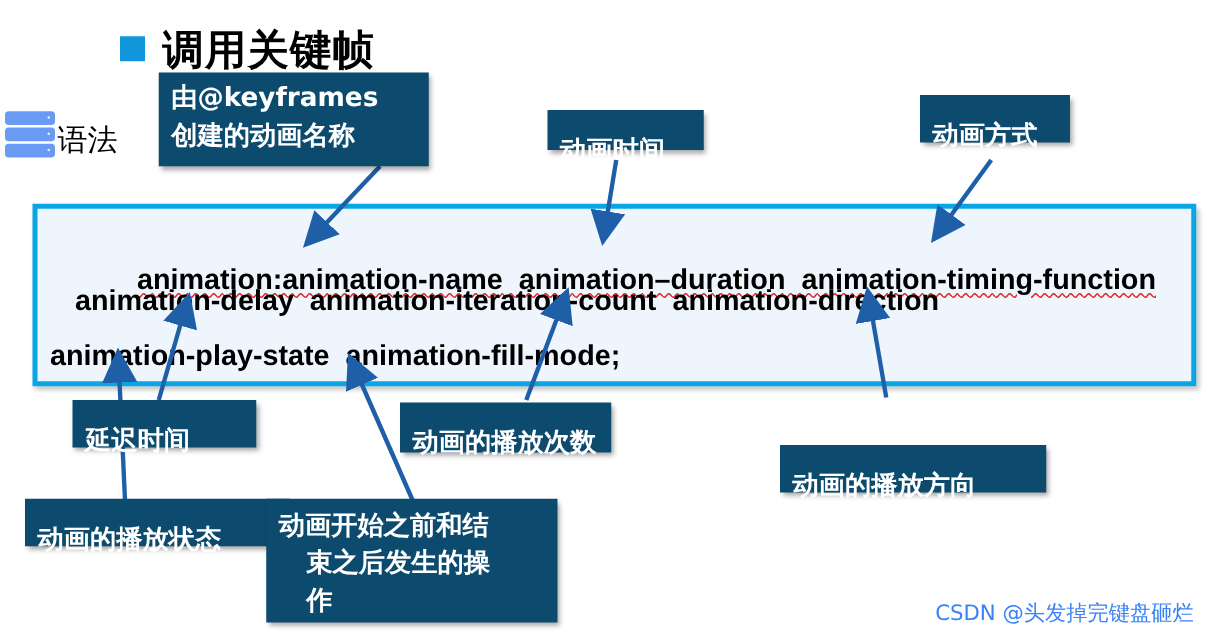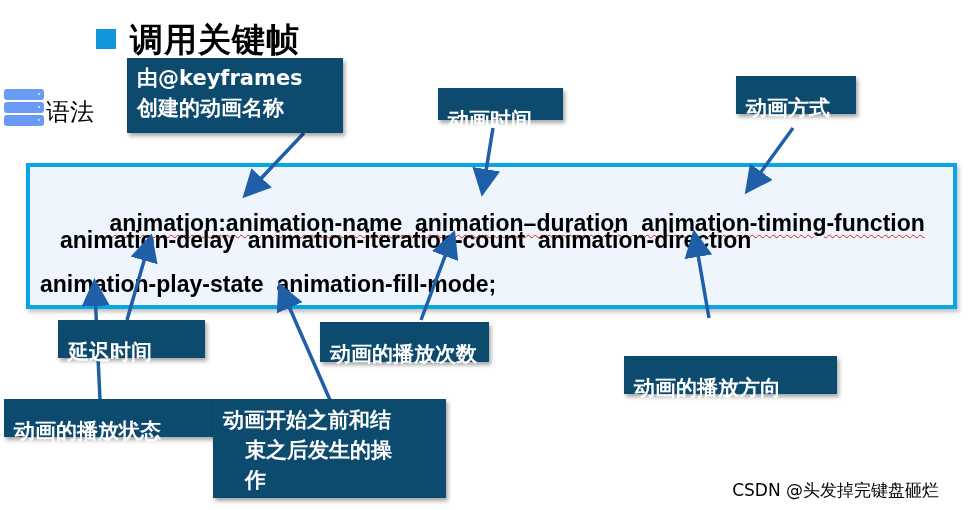--- a/index.html
+++ b/index.html
@@ -15,21 +15,21 @@
   .codebox { left:26px; top:163px; width:923px; height:138px; background:#eef5fc;
              border:4px solid #09a6e6; box-shadow:2px 3px 4px rgba(0,0,0,0.25); }
   .code-line { position:absolute; font-family:"Liberation Sans", sans-serif; font-weight:bold;
                font-size:23px; color:#000; white-space:pre; }
   .l1 { left:10px; top:16px; }
   .l2 { left:30px; top:60px; }
   .l3 { left:10px; top:104px; }
   .squiggle { text-decoration:underline wavy #e02020; text-decoration-thickness:1px; text-underline-offset:3px;margin-left:44px; }
   .callout { position:absolute; background:#0c4a6e; color:#fff; font-size:21px; font-weight:bold;
              box-shadow:2px 3px 4px rgba(0,0,0,0.35); line-height:33px; padding:16px 10px; box-sizing:border-box; }
-  .watermark { right:30px; bottom:8px; font-size:17px; color:#000000; font-family:"DejaVu Sans", sans-serif;text-align:center; }
+  .watermark { right:14px; bottom:8px; font-size:17px; color:#3b82f6; font-family:"DejaVu Sans", sans-serif;text-align:center; }
   svg.arrows { position:absolute; left:0; top:0; width:969px; height:510px; pointer-events:none; }
 </style>
 </head>
 <body>
 
 <div class="abs title-bullet"></div>
 <div class="abs title">调用关键帧</div>
 
 <div class="abs syntax-icon">
   <div class="bar" style="top:0">
@@ -72,20 +72,20 @@
 
 <div class="callout" style="left:127px; top:58px; width:216px; height:75px; line-height:30px; padding-top:5px;">
   <div>由@keyframes</div>
   <div>创建的动画名称</div>
 </div>
 <div class="callout" style="left:438px; top:88px; width:125px; height:24px;">动画时间</div>
 <div class="callout" style="left:736px; top:76px; width:120px; height:38px;">动画方式</div>
 <div class="callout" style="left:58px; top:320px; width:147px; height:38px;">延迟时间</div>
 <div class="callout" style="left:320px; top:322px; width:169px; height:40px;">动画的播放次数</div>
 <div class="callout" style="left:624px; top:312px; width:213px; height:38px;margin-top:44px;">动画的播放方向</div>
-<div class="callout" style="left:4px; top:399px; width:212px; height:38px;">动画的播放状态</div>
+<div class="callout" style="left:20px; top:399px; width:212px; height:38px;">动画的播放状态</div>
 <div class="callout" style="left:213px; top:399px; width:233px; height:99px; line-height:30px; padding-top:6px;">
   <div>动画开始之前和结</div>
   <div style="padding-left:22px;">束之后发生的操</div>
   <div style="padding-left:22px;">作</div>
 </div>
 
 <div class="abs watermark">CSDN @头发掉完键盘砸烂</div>
 
 </body></html>

